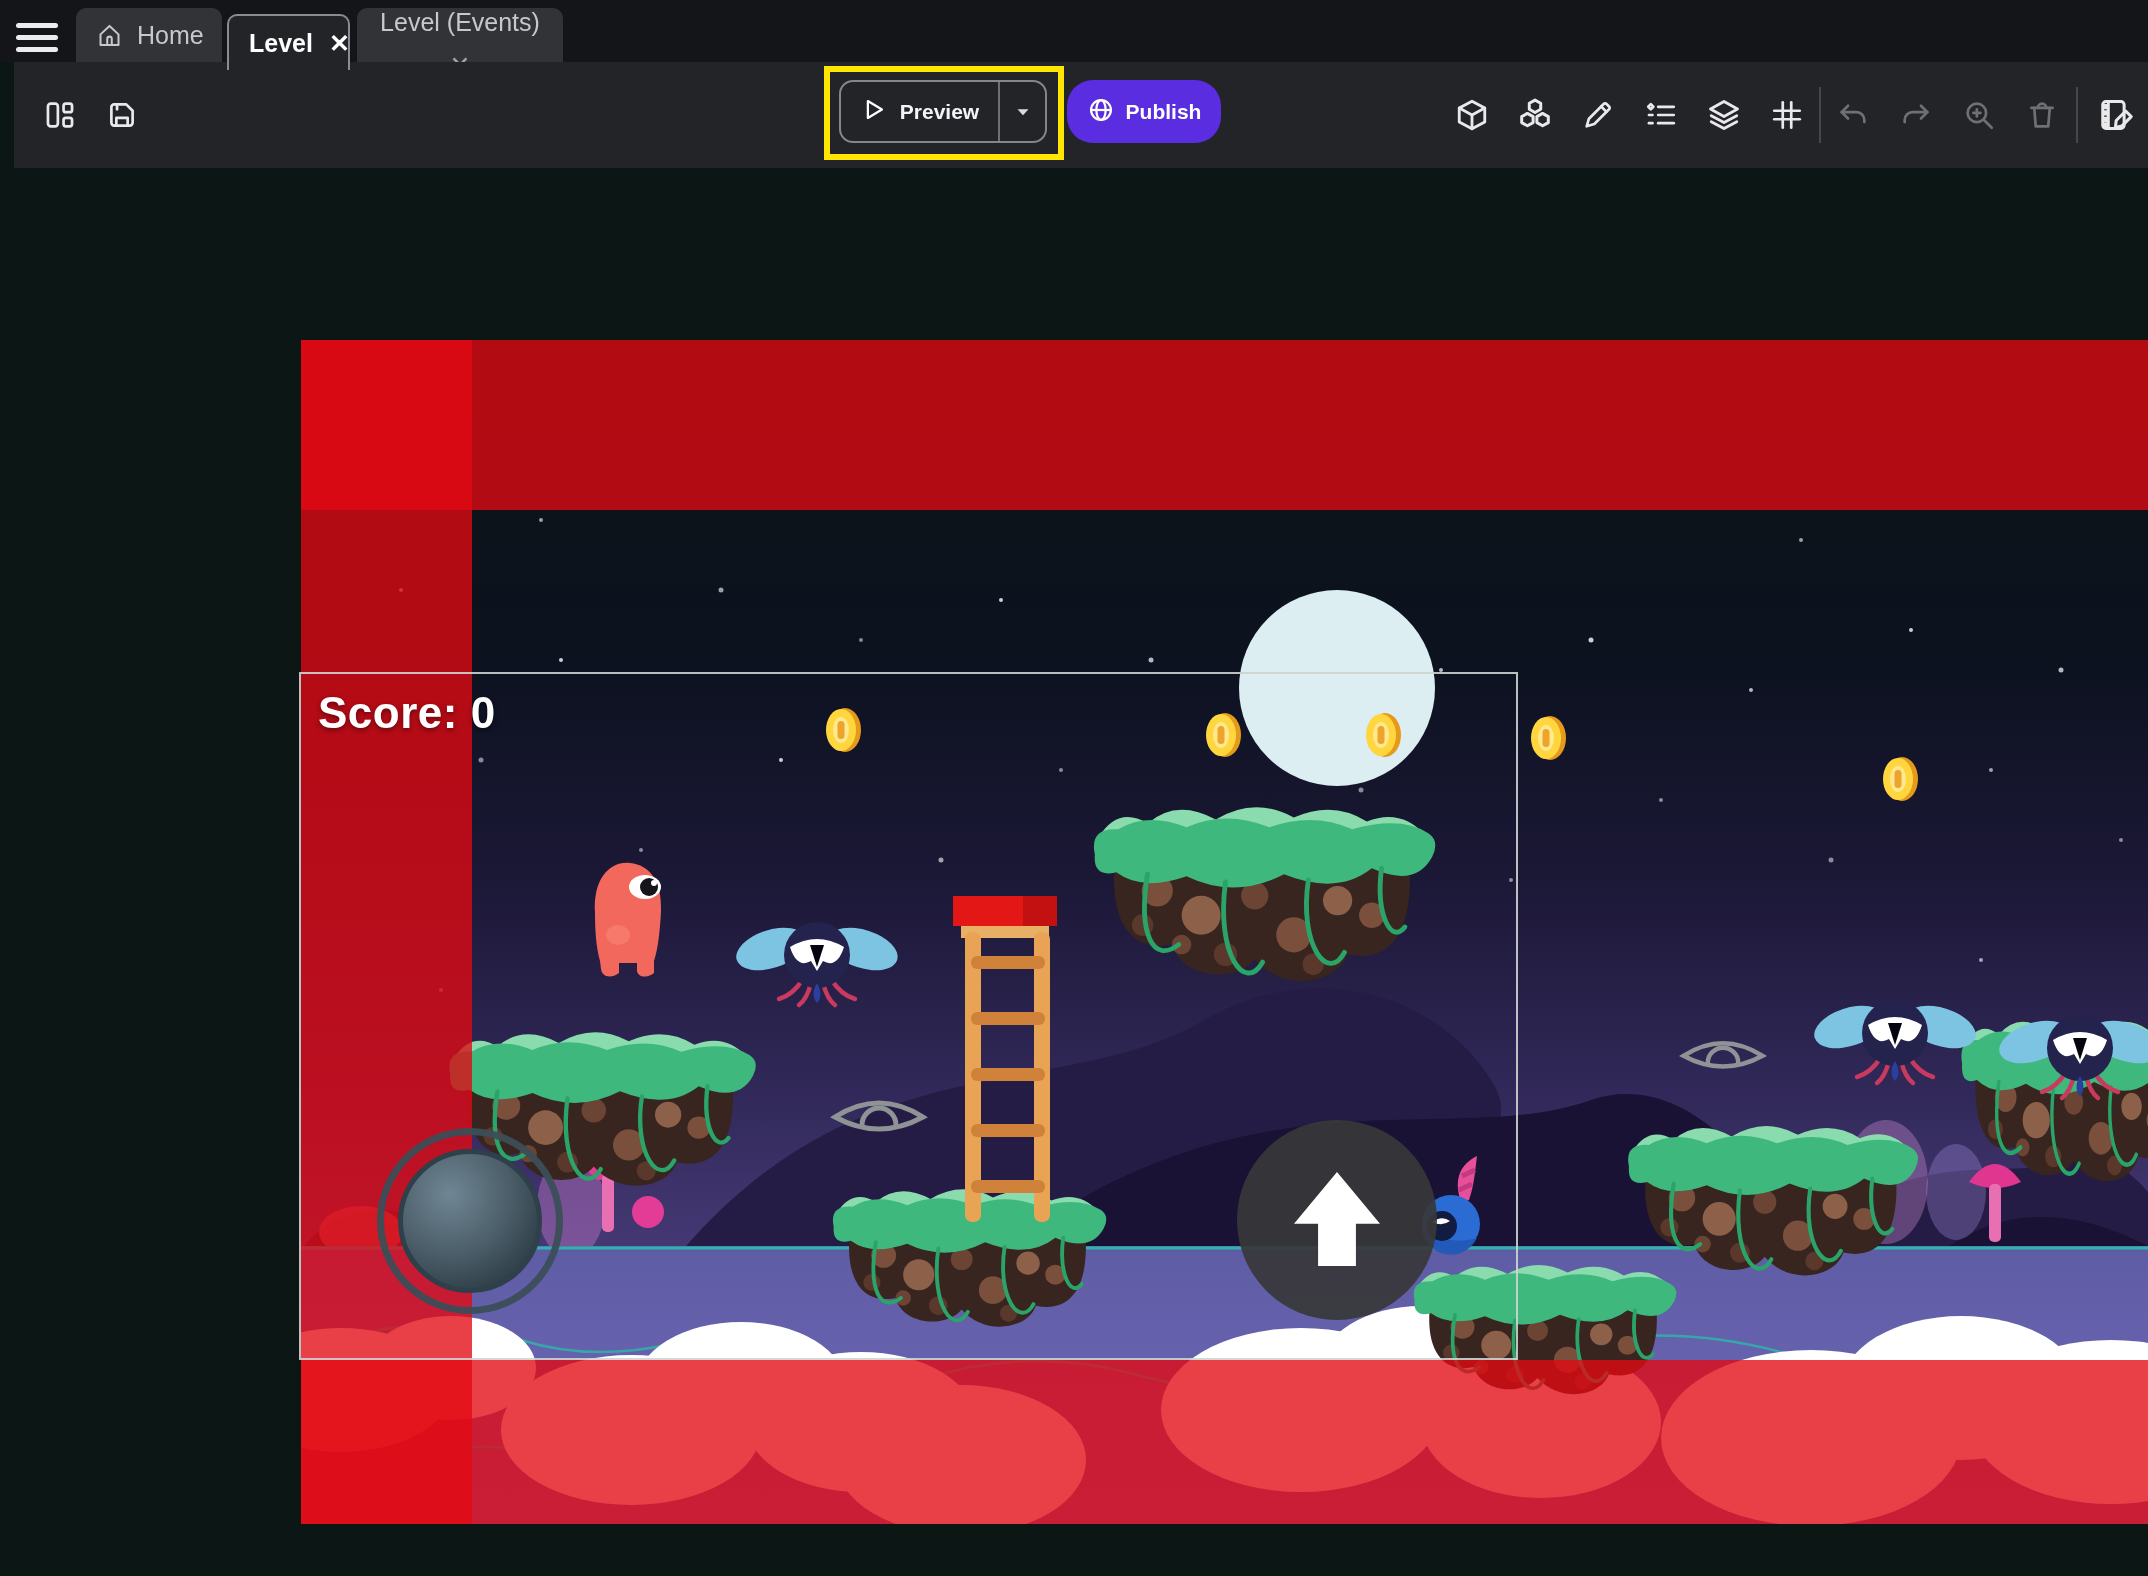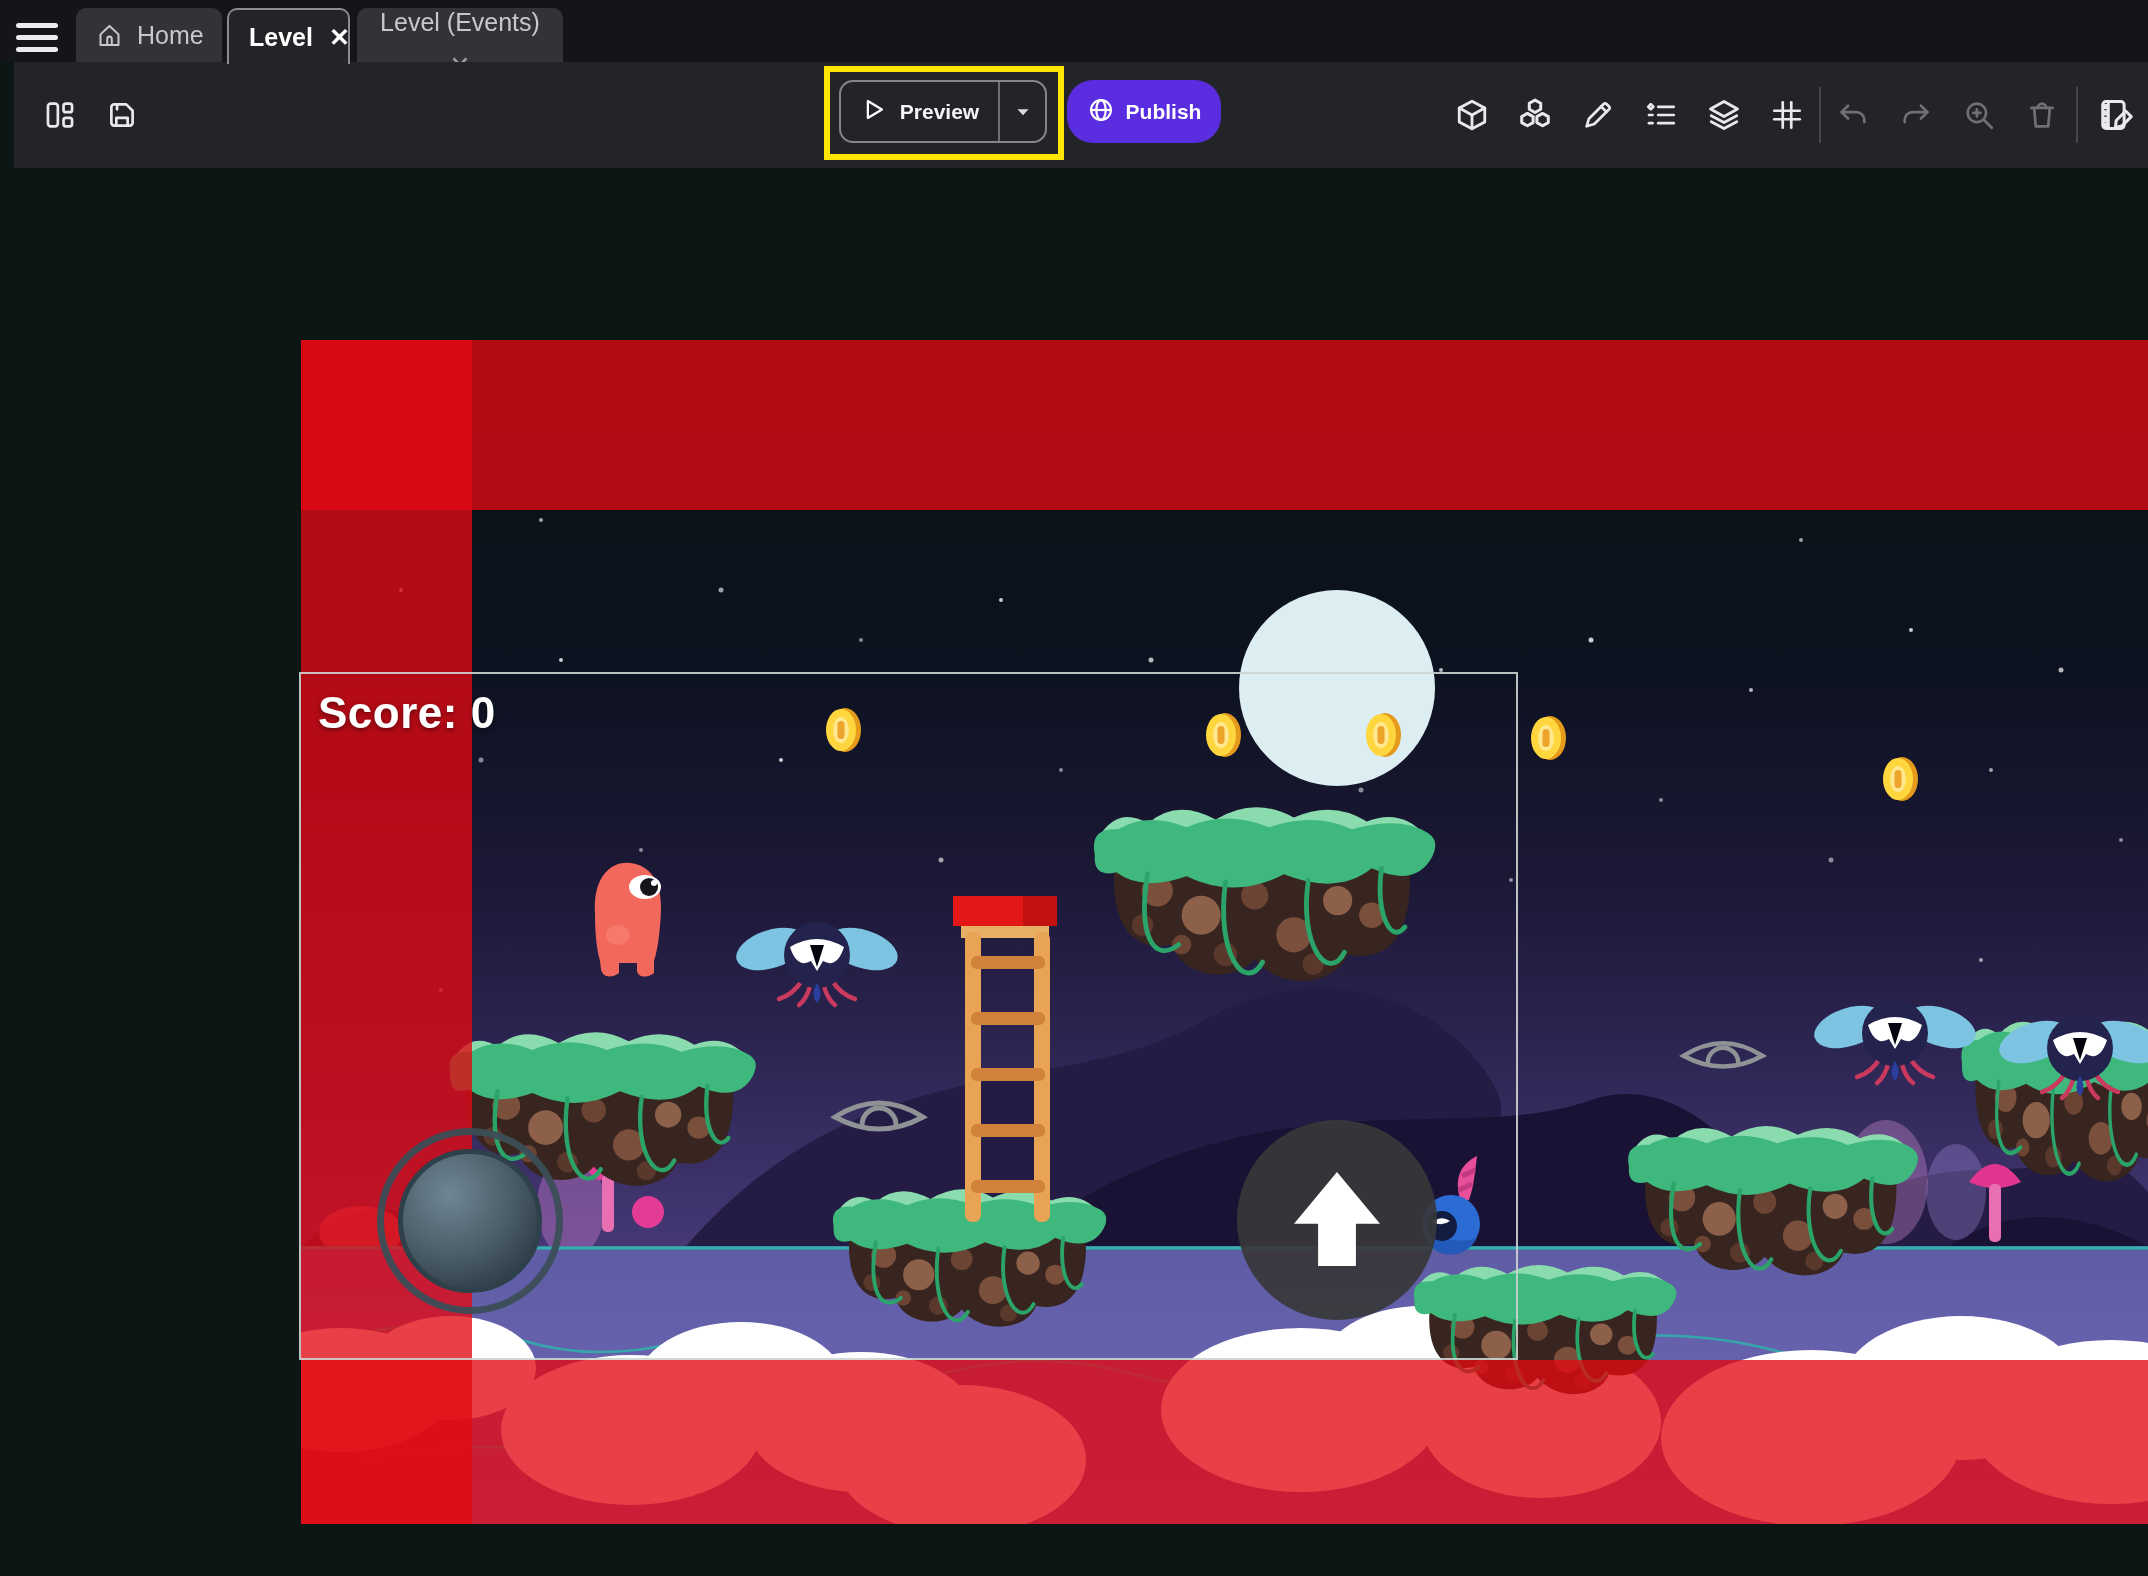--- a/index.html
+++ b/index.html
@@ -12,21 +12,21 @@
   
   .tabbar { position:absolute; left:0; top:0; width:2148px; height:62px; background:#141519; }
   .hamburger { position:absolute; left:16px; top:23px; width:44px; height:36px; cursor:pointer; }
   .hamburger i { display:block; width:42px; height:4.5px; background:#ececef; border-radius:3px; margin-bottom:7.5px; }
   .tab { position:absolute; top:8px; height:54px; border-radius:10px 10px 0 0;
          display:flex; align-items:center; padding:0 20px; gap:14px;
          font-size:25px; color:#c7c8cc; background:#323337; cursor:pointer; }
   .tab .ticon { display:flex; color:#c7c8cc; }
   .tab-home { left:76px; width:146px; }
   .tab-active { left:227px; width:123px; height:56px; background:#232428;
-                border:2px solid #8b8c92; border-bottom:none; color:#ffffff; font-weight:bold; z-index:3; }
+                border:2px solid #8b8c92; border-bottom:none; color:#ffffff; font-weight:bold; z-index:3;margin-top:6px; }
   .tab-events { left:357px; width:206px;flex-direction:column; }
   .tab .close { font-size:25px; line-height:1; padding:2px; color:inherit; }
   .tab-events .close { color:#a2a3a8; }
   
   .toolbar { position:absolute; left:0; top:62px; width:2148px; height:106px; background:#232428;margin-left:14px; }
   .icon-btn { position:absolute; width:40px; height:40px; top:33px; display:flex;
               align-items:center; justify-content:center; color:#e9e9ec; cursor:pointer; }
   .icon-btn.dim { color:#6f7076; }
   .icon-btn svg { stroke:currentColor; fill:none; stroke-width:1.9; stroke-linecap:round; stroke-linejoin:round; }
   .tb-divider { position:absolute; top:25px; width:2px; height:56px; background:#46474d; }

